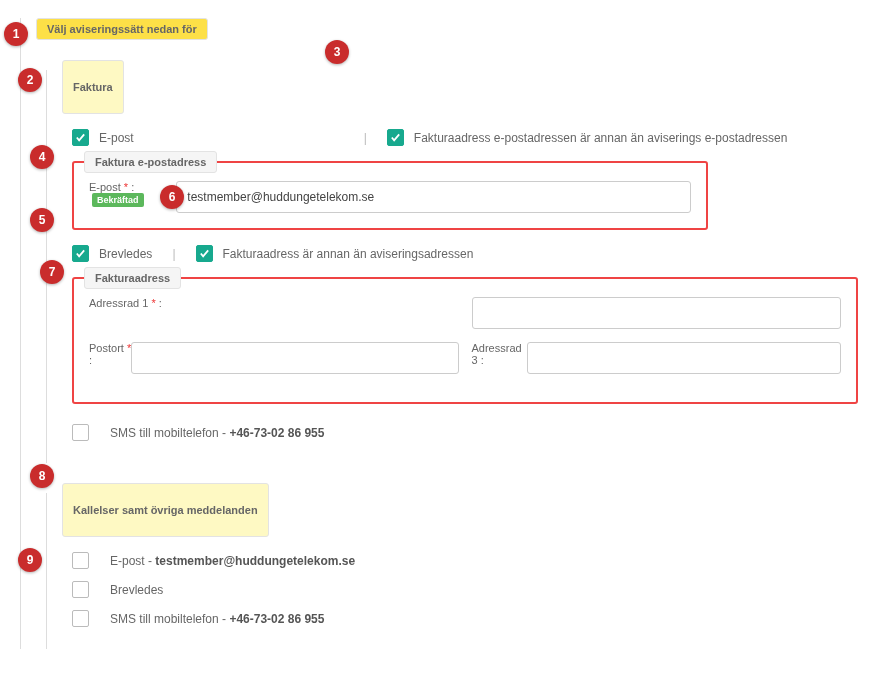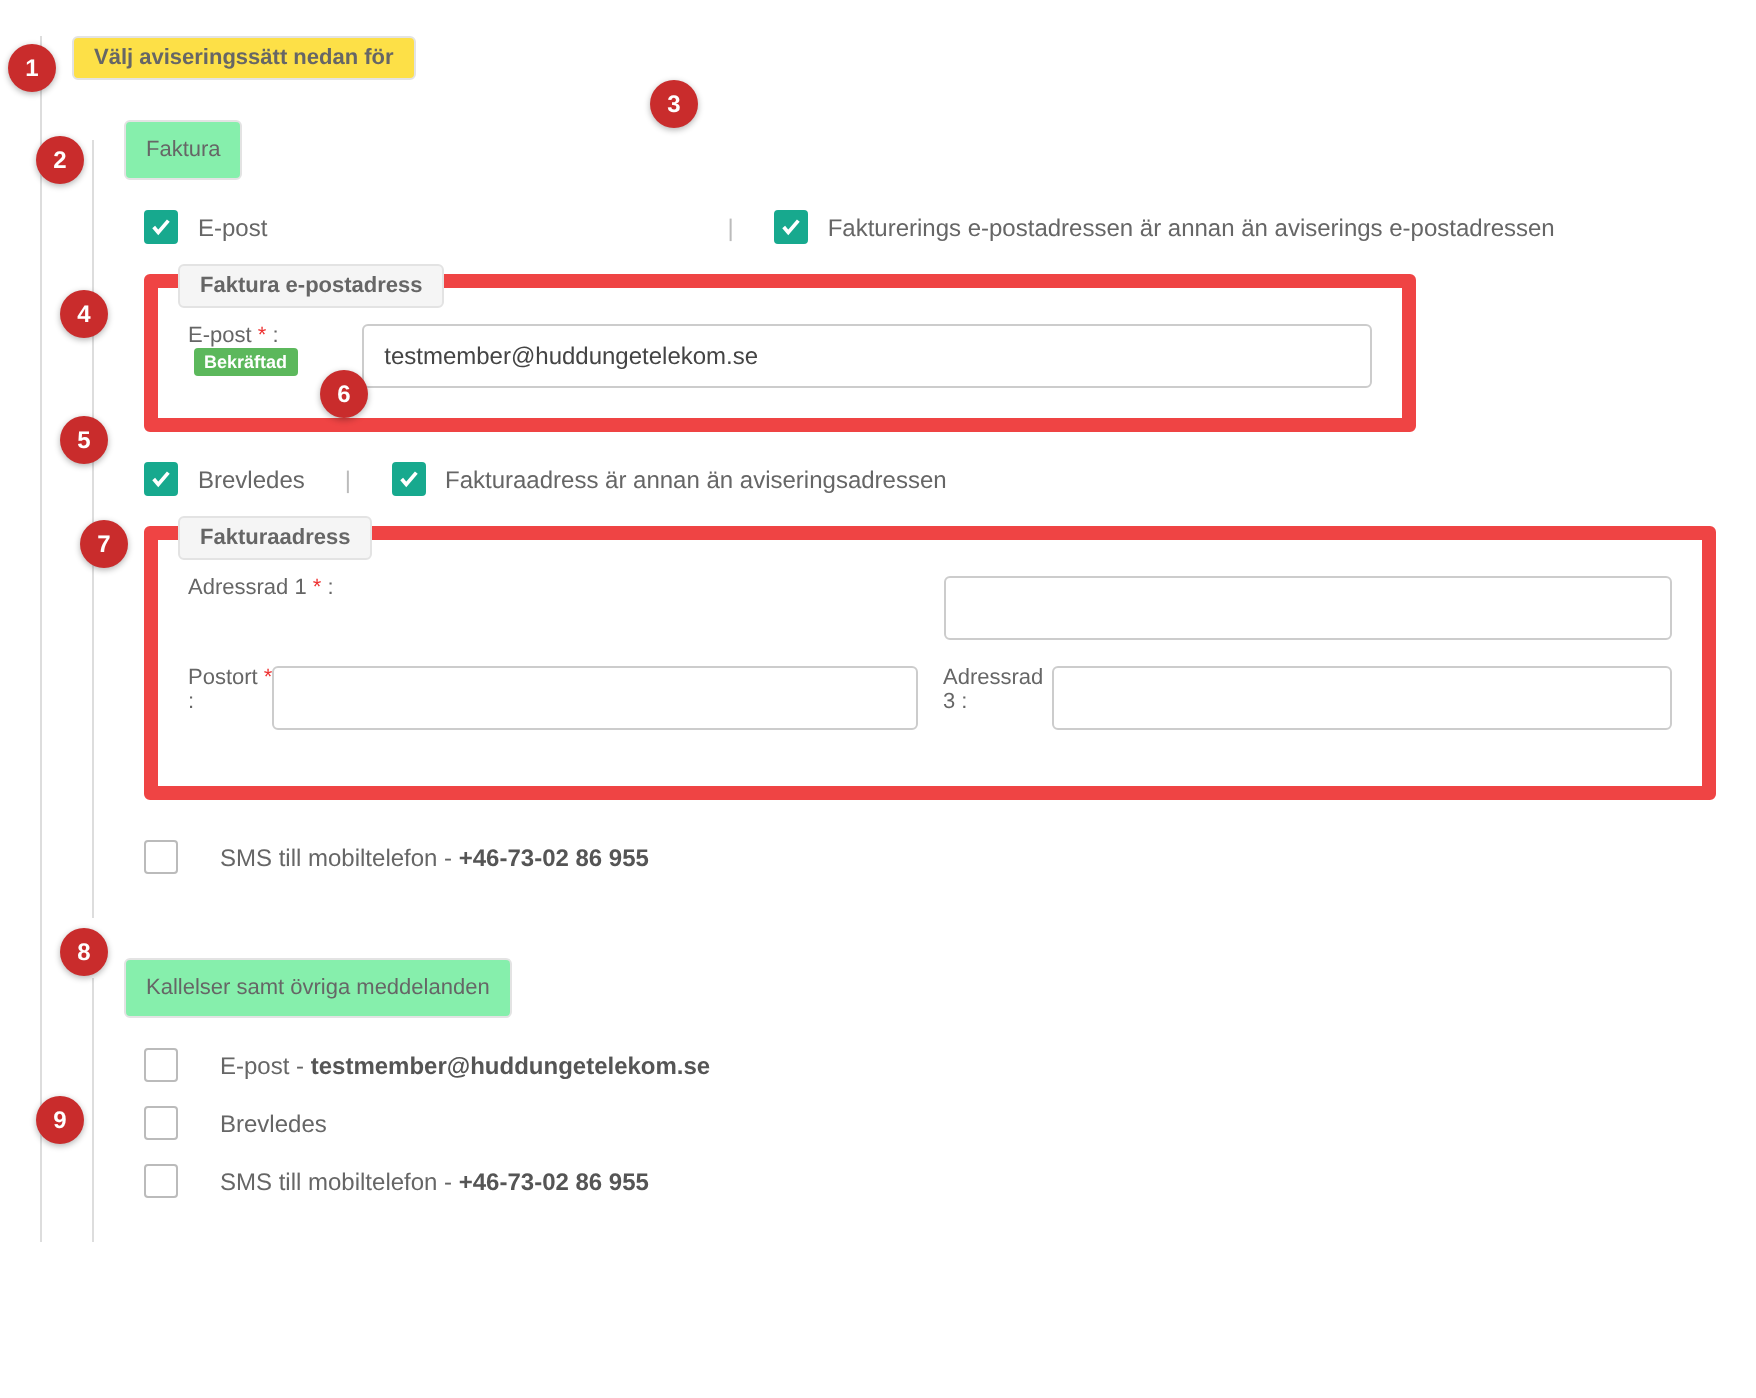--- a/index.html
+++ b/index.html
@@ -10,21 +10,21 @@
     body {
       font-family: Arial, Helvetica, sans-serif;
       font-size: 12px;
       color: #555;
       background: #fff;
       width: 878px;
       padding: 10px 20px 20px 20px;
       position: relative;
     }
     .fieldset {
-      border: 7px solid #ef4444;
+      border: 2px solid #ef4444;
       border-radius: 3px;
       padding: 18px 15px 15px 15px;
       margin-bottom: 15px;
       position: relative;
       margin-top: 15px;
     }
     .fieldset-legend {
       position: absolute;
       top: -12px;
       left: 10px;
@@ -58,27 +58,27 @@
       border-left: 1px solid #ddd;
       padding-left: 25px;
       padding-top: 5px;
       padding-bottom: 10px;
       margin-top: 15px;
       margin-bottom: 10px;
       position: relative;
     }
     .section-legend {
       display: inline-block;
-      background: #86efac;
+      background: #fef9c3;
       border: 1px solid #e3e3e3;
       border-radius: 3px;
-      padding: 8px 10px;
+      padding: 20px 10px;
       font-size: 11px;
       color: #666;
-      font-weight: normal;
+      font-weight: bold;
       position: relative;
       top: -15px;
       left: -10px;
     }
     .checkbox-row {
       display: flex;
       align-items: center;
       gap: 21px;
       margin-bottom: 12px;
       font-size: 12px;
@@ -206,21 +206,21 @@
             <polyline points="4,12 9,18 20,5"></polyline>
           </svg>
       </span>
       <span class="label-text">E-post</span>
       <span class="sep" style="margin-left:220px;">|</span>
       <span class="cb checked">
         <svg viewBox="0 0 24 24" fill="none" stroke="currentColor" stroke-width="4">
             <polyline points="4,12 9,18 20,5"></polyline>
           </svg>
       </span>
-      <span class="label-text">Fakturerings e-postadressen är annan än aviserings e-postadressen</span>
+      <span class="label-text">Fakturaadress e-postadressen är annan än aviserings e-postadressen</span>
     </div>
 
     
     <div class="fieldset" style="margin-right:150px;">
       <span class="fieldset-legend">Faktura e-postadress</span>
       <div class="field-block">
         <label class="field-label">
           <span>E-post</span> <span class="required">*</span> :
           <span class="badge">Bekräftad</span>
         </label>

